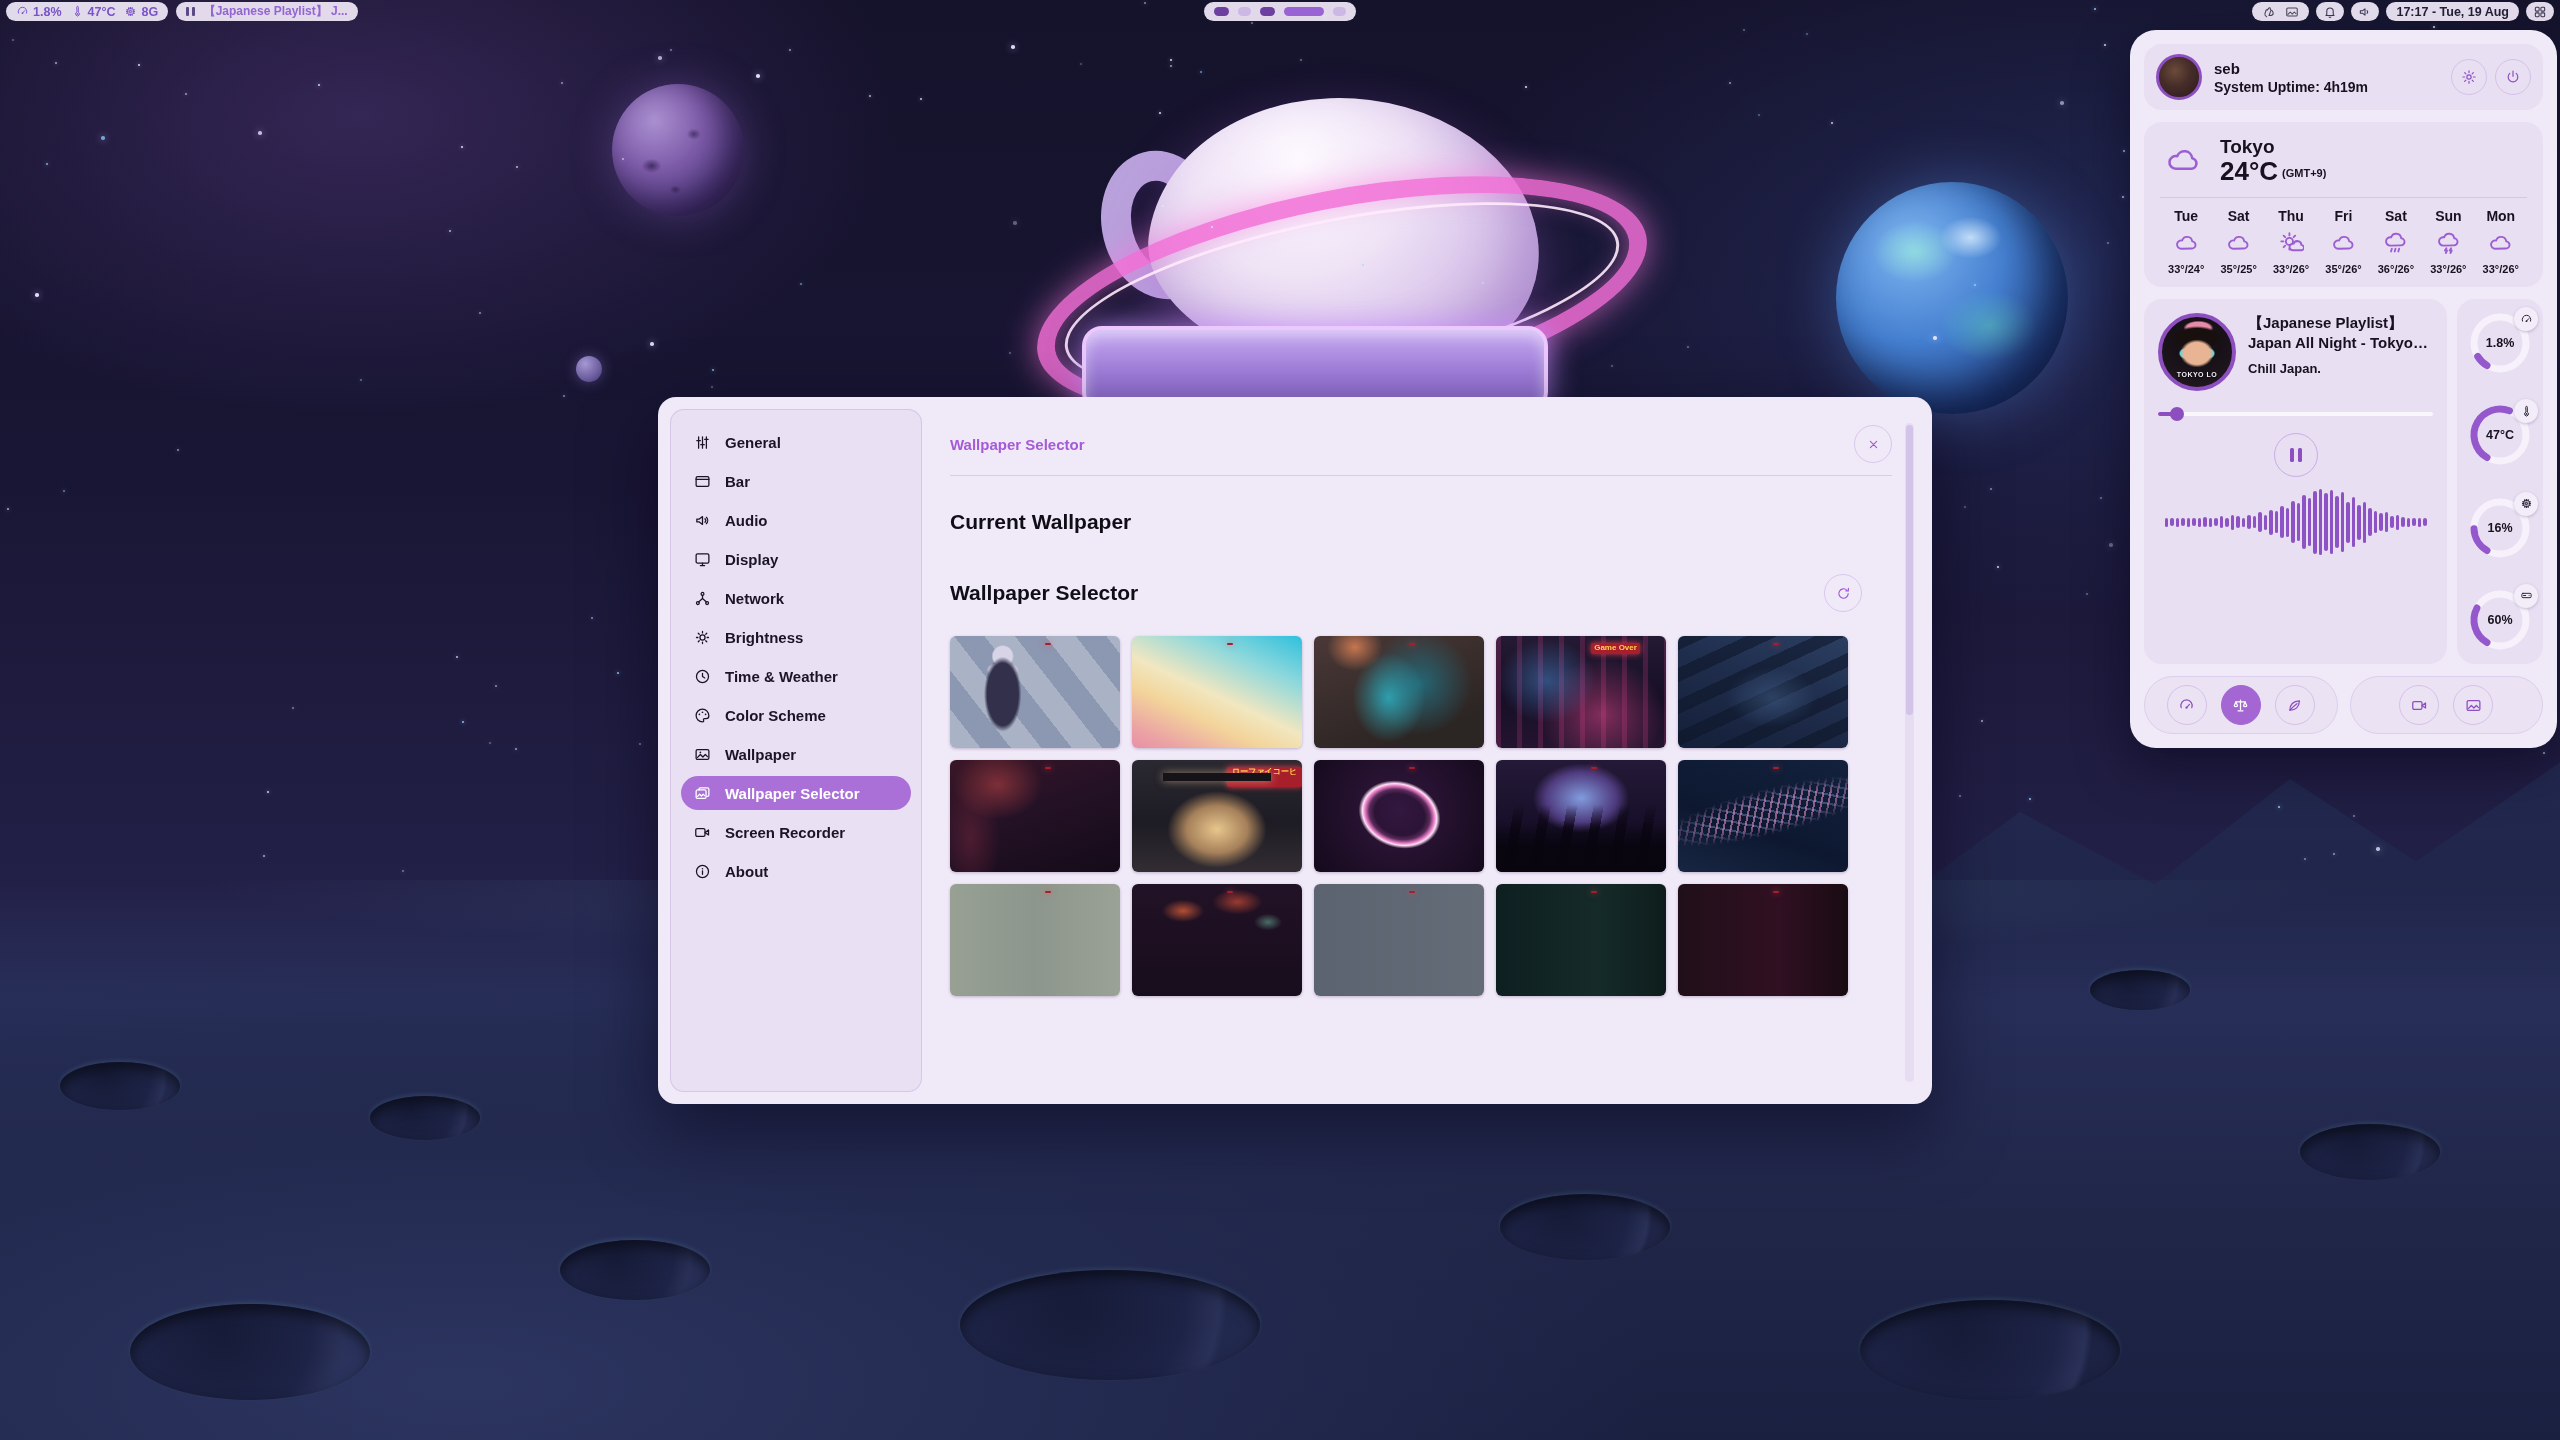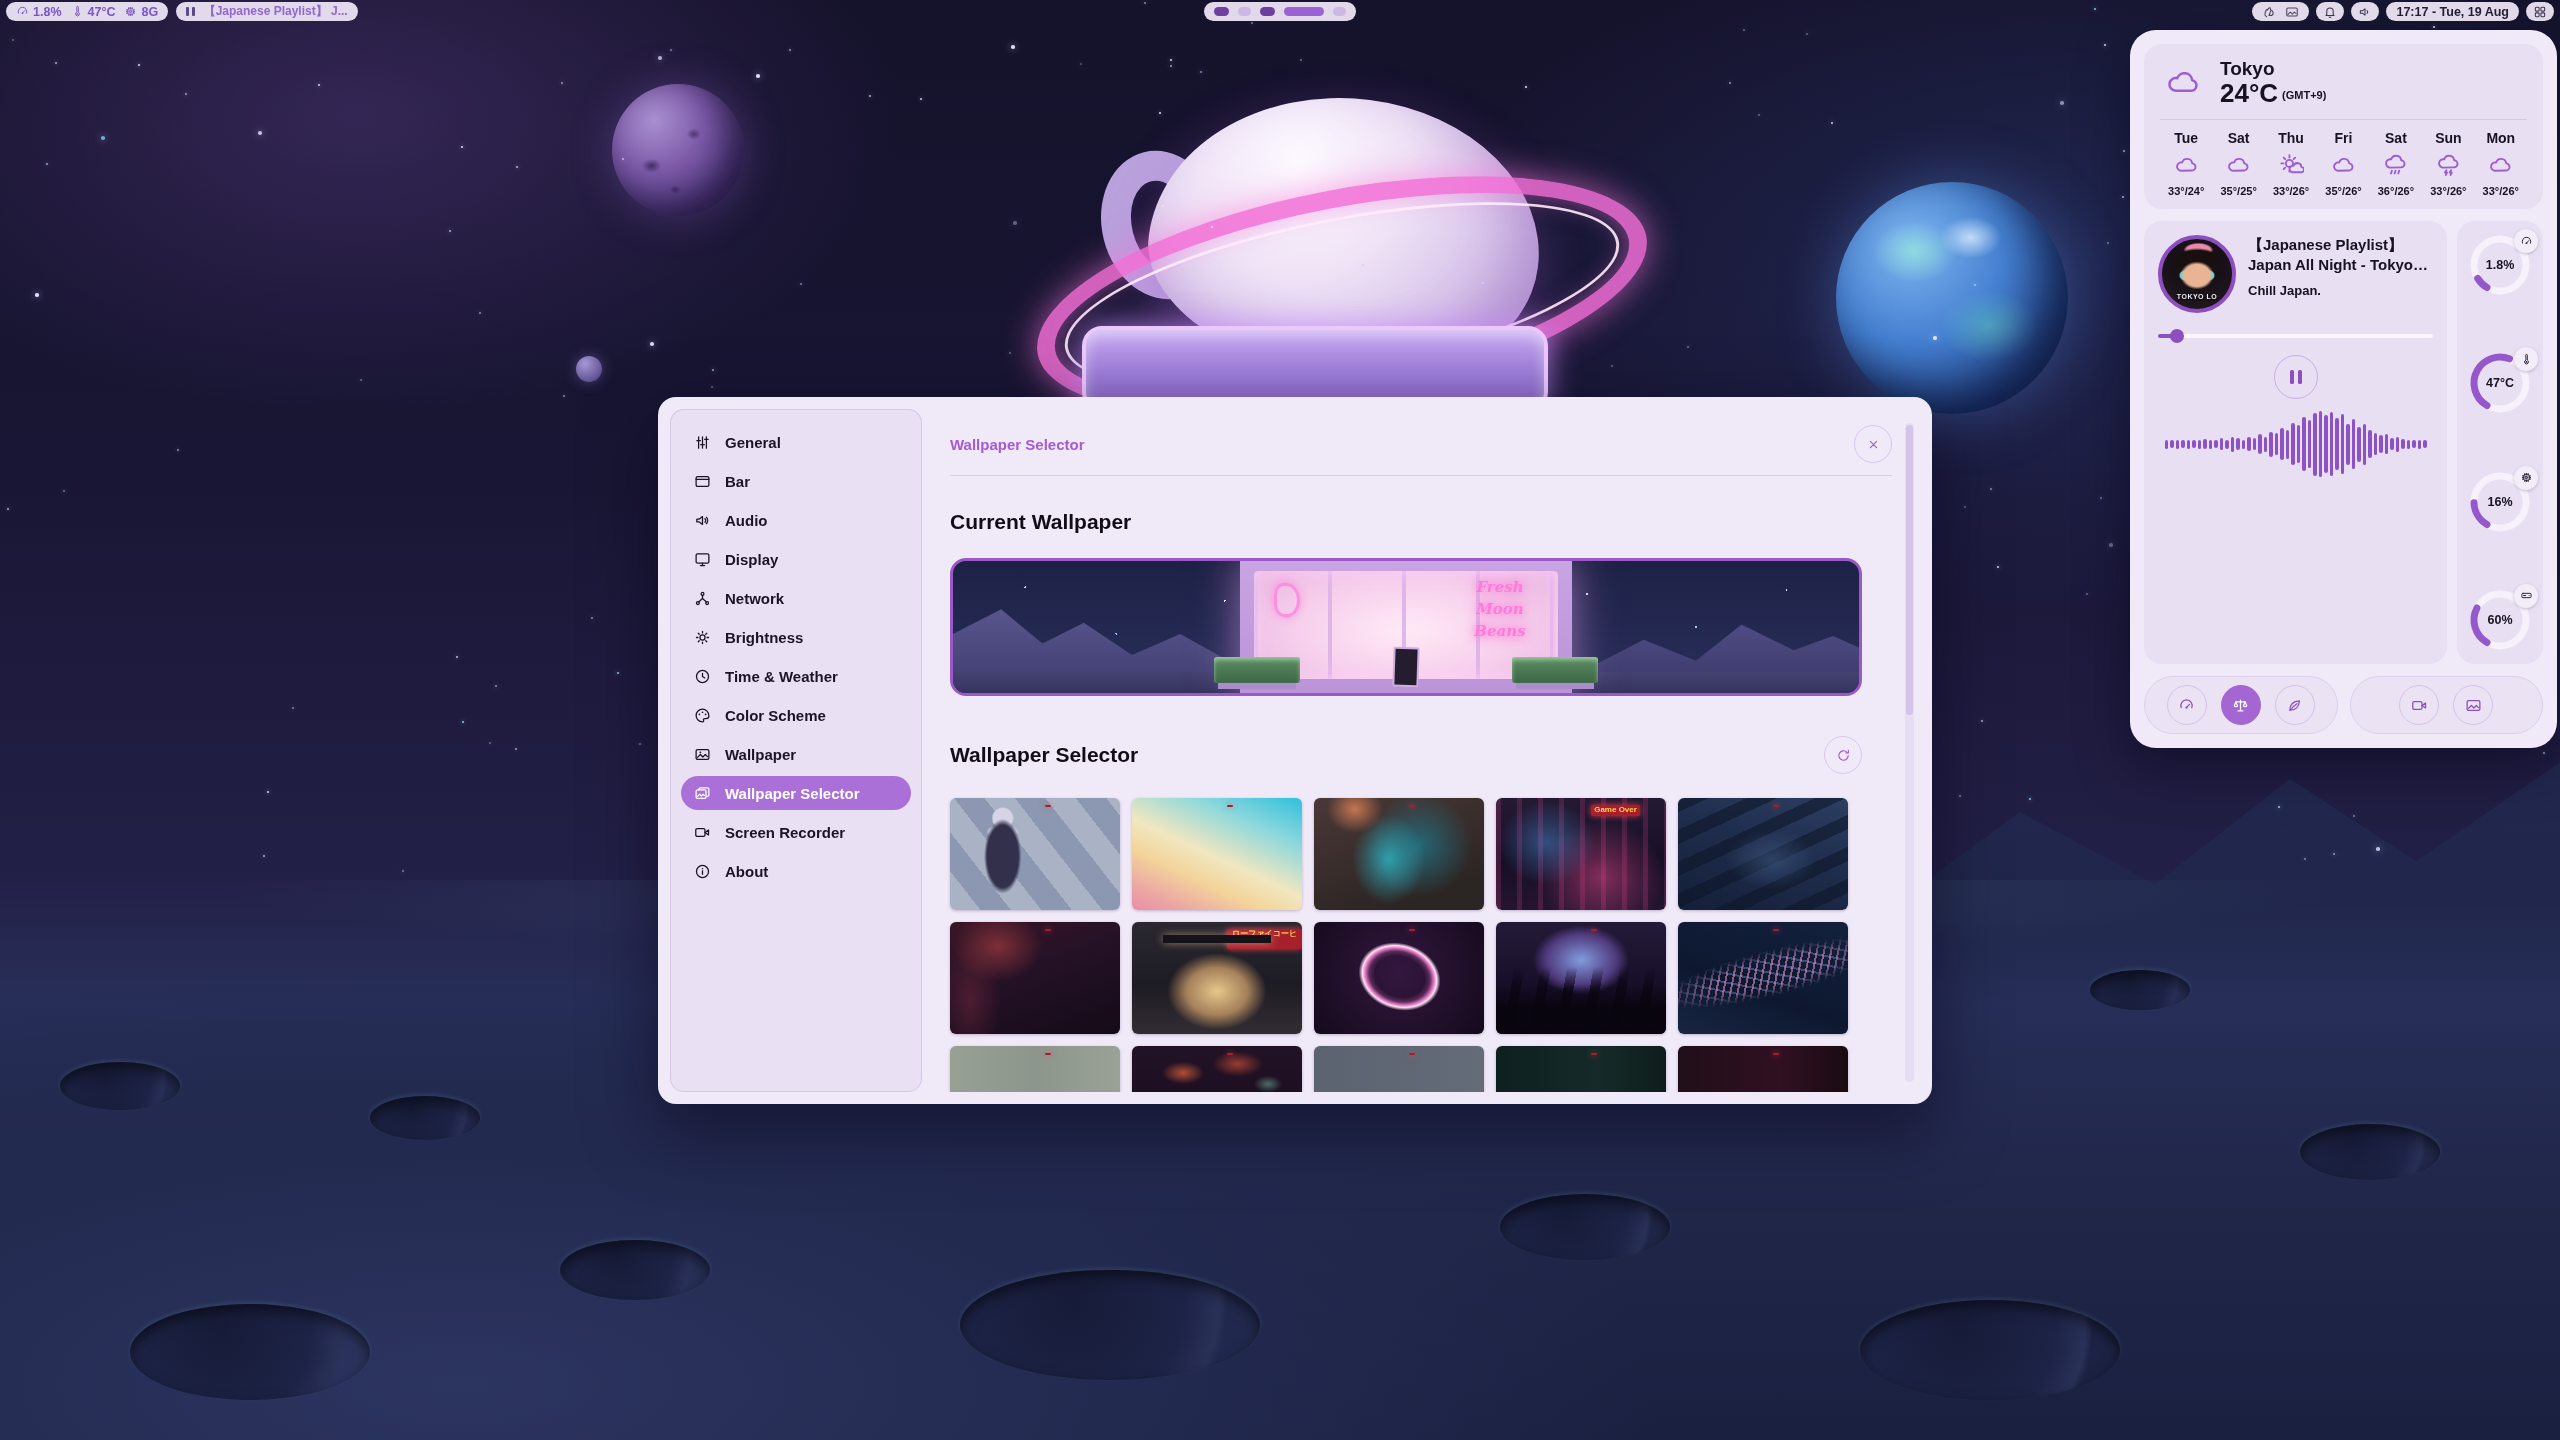--- a/index.html
+++ b/index.html
@@ -614,33 +614,20 @@
       <button class="circle-btn">
         <svg class="si" viewBox="0 0 24 24">
             <path d="M7 7l10 10M17 7L7 17"></path>
           </svg>
       </button>
     </div>
     <hr class="divider">
 
     <h2 class="h2 cw-heading">Current Wallpaper</h2>
 
-    <div class="preview">
-      <div class="pv-mountains left"></div>
-      <div class="pv-mountains right"></div>
-      <div class="pv-ground"></div>
-      <div class="pv-cafe">
-        <div class="pv-glass"></div>
-        <div class="pv-neon-squiggle"></div>
-        <div class="pv-neon">Fresh Moon Beans</div>
-        <div class="pv-plant l"></div>
-        <div class="pv-plant r"></div>
-        <div class="pv-board"></div>
-      </div>
-    </div>
 
     <div class="sel-header">
       <h2 class="h2">Wallpaper Selector</h2>
       <button class="circle-btn">
         <svg class="si" viewBox="0 0 24 24">
             <path d="M19.5 12a7.5 7.5 0 1 1-2.2-5.3"></path>
             <path d="M19.8 3.8v4h-4"></path>
           </svg>
       </button>
     </div>
@@ -694,20 +681,41 @@
         </div>
       </div>
 
     <div class="scrolltrack">
         <div class="scrollthumb"></div>
       </div>
   </div>
 </div>
 
 <div class="rpanel">
+  <div class="rcard user-card">
+    <div class="avatar"></div>
+    <div class="user-meta">
+      <div class="name">seb</div>
+      <div class="uptime">System Uptime: 4h19m</div>
+    </div>
+    <div class="user-actions">
+      <button class="rbtn">
+        <svg class="si" viewBox="0 0 24 24">
+            <circle cx="12" cy="12" r="3.2"></circle>
+            <path d="M12 2.8v2.6M12 18.6v2.6M2.8 12h2.6M18.6 12h2.6M5.5 5.5l1.8 1.8M16.7 16.7l1.8 1.8M5.5 18.5l1.8-1.8M16.7 7.3l1.8-1.8"></path>
+          </svg>
+      </button>
+      <button class="rbtn">
+        <svg class="si" viewBox="0 0 24 24">
+            <path d="M7.2 6.6a7.2 7.2 0 1 0 9.6 0"></path>
+            <path d="M12 3v8"></path>
+          </svg>
+      </button>
+    </div>
+  </div>
 
   <div class="rcard weather-card">
     <div class="weather-top">
       <svg class="si wicon" viewBox="0 0 24 24" stroke-width="2.2">
           <path d="M7 17.5a4.5 4.5 0 1 1 .9-8.9A5.5 5.5 0 0 1 18.5 10a3.8 3.8 0 0 1-.6 7.5z"></path>
         </svg>
       <div>
         <div class="wcity">Tokyo</div>
         <div class="wtemp"><span>24°C</span><span class="wtz">(GMT+9)</span></div>
       </div>

